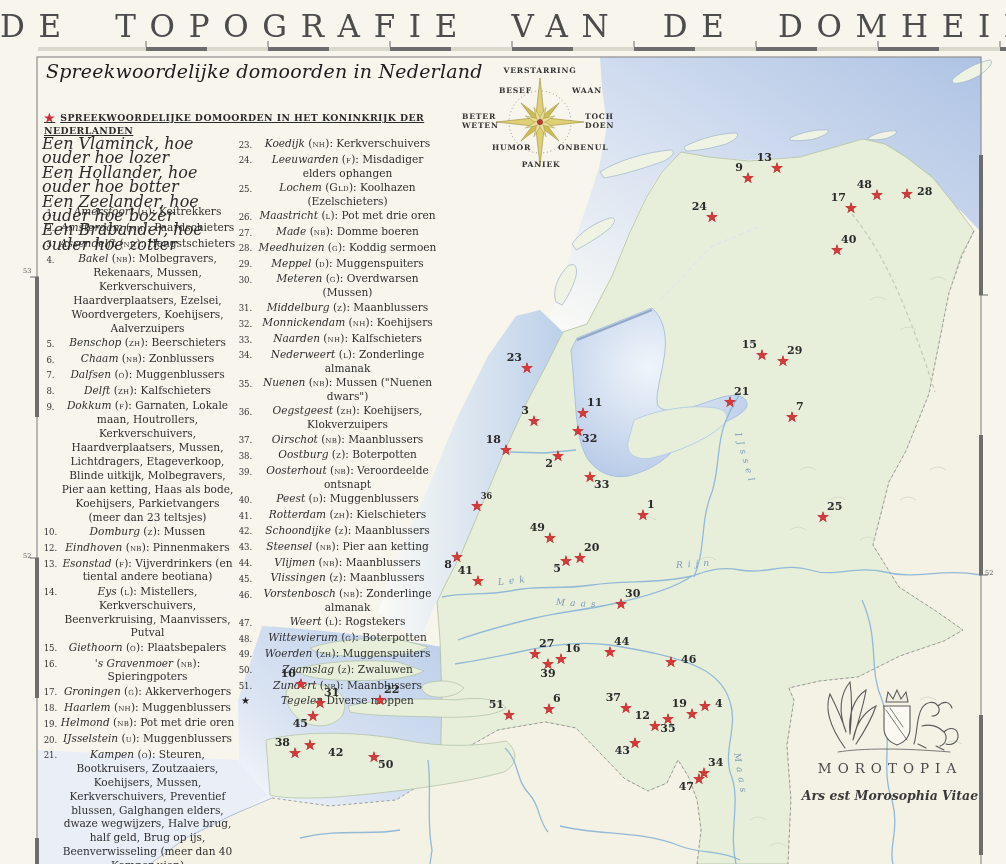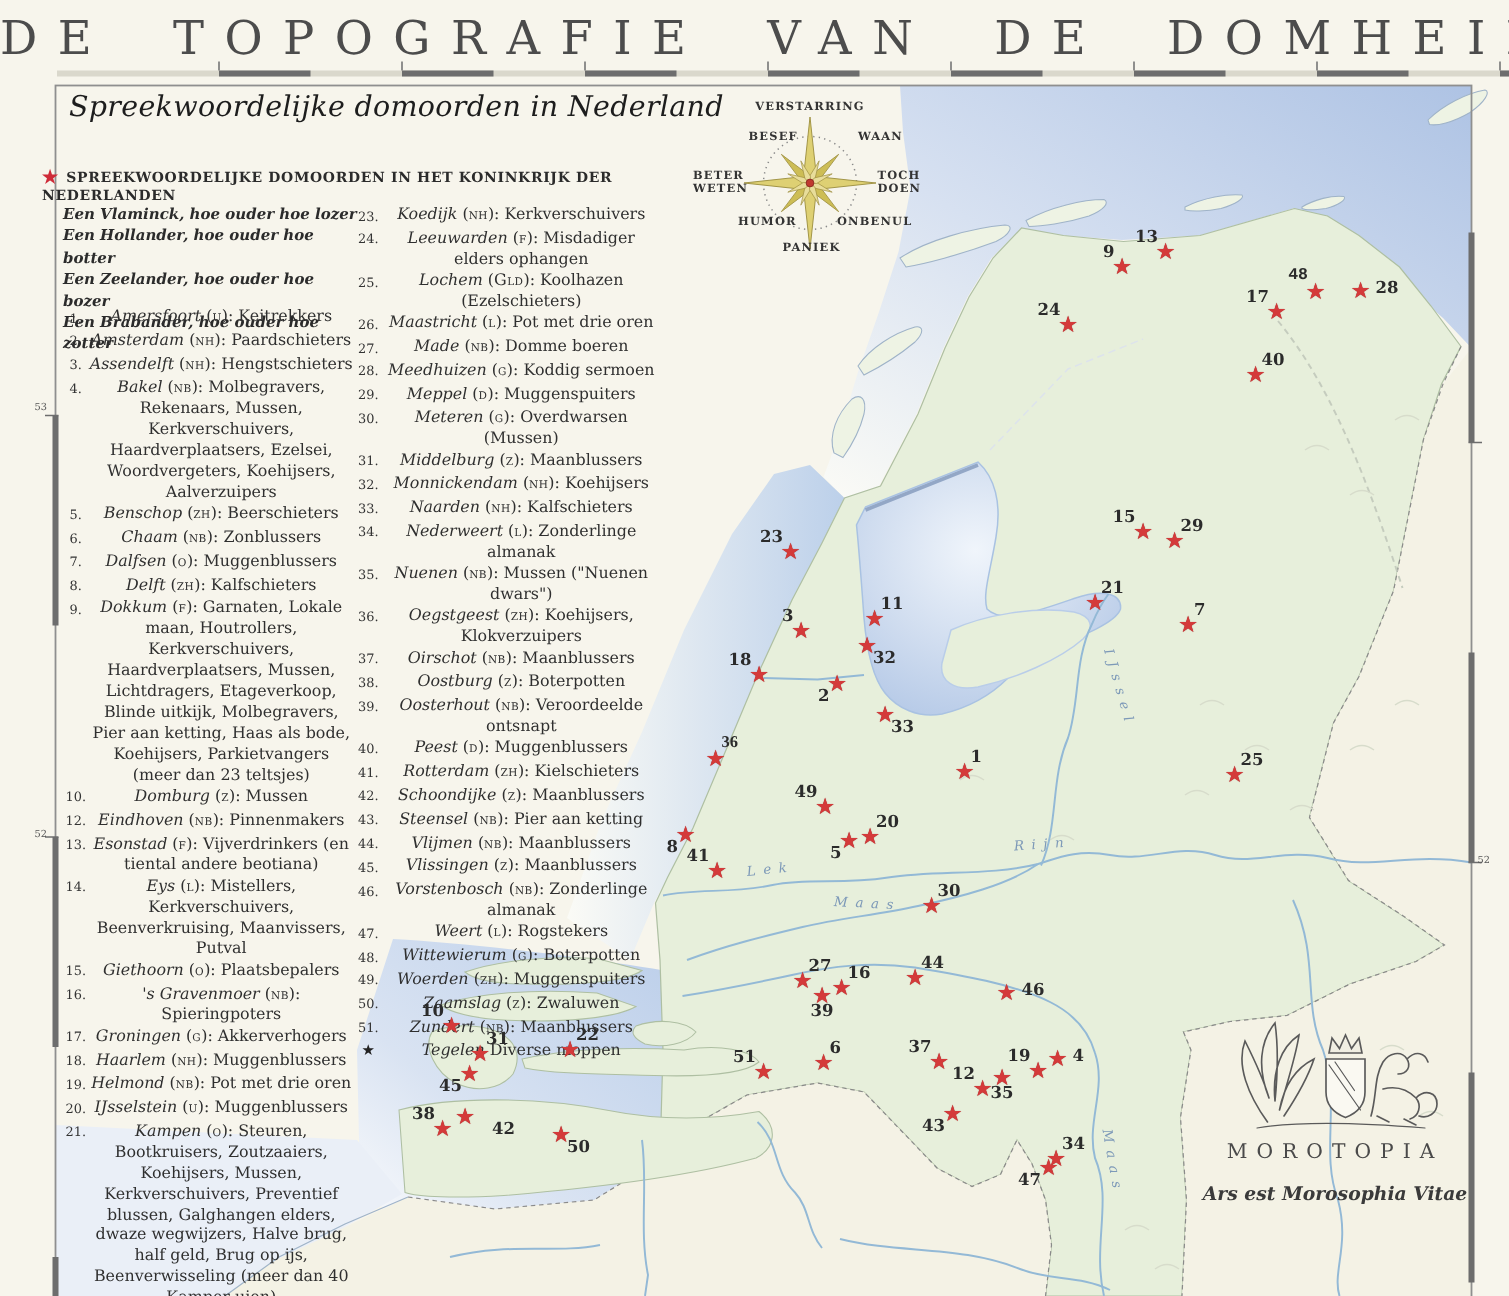--- a/index.html
+++ b/index.html
@@ -4,24 +4,24 @@
 <style>
   html,body{margin:0;padding:0;}
   body{width:1006px;height:864px;position:relative;overflow:hidden;
        background:#f7f5ec;font-family:"DejaVu Serif",serif;color:#2f2f2f;}
   .abs{position:absolute;}
   
   #main-title{left:0;top:8px;width:1006px;text-align:center;font-size:31px;
     letter-spacing:.44em;word-spacing:.55em;color:#4c4c4c;font-weight:500;white-space:nowrap;}
   
   #subtitle{left:46px;top:60px;font-style:italic;font-size:19px;color:#1d1d1d;letter-spacing:.2px;}
-  #legend-header{left:28px;top:111px;width:420px;font-size:9.3px;font-weight:bold;
-    letter-spacing:.45px;color:#2b2b2b;}
+  #legend-header{left:44px;top:111px;width:420px;font-size:9.3px;font-weight:bold;
+    letter-spacing:.45px;color:#2b2b2b;text-decoration:underline;}
   #legend-header .hdr-star{color:#cf2b38;font-size:12px;vertical-align:-1px;margin-right:5px;}
-  .quote-line{font-style:italic;font-weight:bold;font-size:10px;line-height:14.4px;color:#2b2b2b;}
+  .quote-line{font-style:italic;font-weight:normal;font-size:16px;line-height:14.4px;color:#2b2b2b;}
   #quotes{left:42px;top:137px;width:200px;}
   .entries{font-size:10.6px;line-height:13.9px;text-align:center;}
   #entries-col1{left:42px;top:205px;width:194px;}
   #entries-col2{left:237px;top:137px;width:204px;}
   .entry{display:flex;margin:0 0 .4px 0;}
   .enum{flex:0 0 17px;font-size:8.6px;padding-top:1.5px;color:#333;}
   .enum.star-num{color:#222;font-size:10px;padding-top:0;}
   .ebody{flex:1;}
   .place{font-style:italic;}
   .sc{font-variant:small-caps;letter-spacing:.3px;}
@@ -417,21 +417,21 @@
 <div class="abs cmp" style="left:499px;top:87px;">BESEF</div>
 
 <div class="abs" id="stars-layer" style="left:0;top:0;width:1006px;height:864px;">
     <span class="abs star" style="left: 777px; top: 168px;">★</span>
     <span class="abs snum" style="left: 772px; top: 152px; transform: translateX(-100%);">13</span>
     <span class="abs star" style="left: 748px; top: 178px;">★</span>
     <span class="abs snum" style="left: 743px; top: 162px; transform: translateX(-100%);">9</span>
     <span class="abs star" style="left: 712px; top: 217px;">★</span>
     <span class="abs snum" style="left: 707px; top: 201px; transform: translateX(-100%);">24</span>
     <span class="abs star" style="left: 877px; top: 195px;">★</span>
-    <span class="abs snum" style="left: 872px; top: 179px; transform: translateX(-100%); font-family: Liberation Mono, monospace;">48</span>
+    <span class="abs snum" style="left: 872px; top: 179px; transform: translateX(-100%);">48</span>
     <span class="abs star" style="left: 851px; top: 208px;">★</span>
     <span class="abs snum" style="left: 846px; top: 192px; transform: translateX(-100%);">17</span>
     <span class="abs star" style="left: 907px; top: 194px;">★</span>
     <span class="abs snum" style="left: 917px; top: 186px; transform: translateX(0px);">28</span>
     <span class="abs star" style="left: 837px; top: 250px;">★</span>
     <span class="abs snum" style="left: 841px; top: 234px; transform: translateX(0px);">40</span>
     <span class="abs star" style="left: 762px; top: 355px;">★</span>
     <span class="abs snum" style="left: 757px; top: 339px; transform: translateX(-100%);">15</span>
     <span class="abs star" style="left: 783px; top: 361px;">★</span>
     <span class="abs snum" style="left: 787px; top: 345px; transform: translateX(0px);">29</span>

